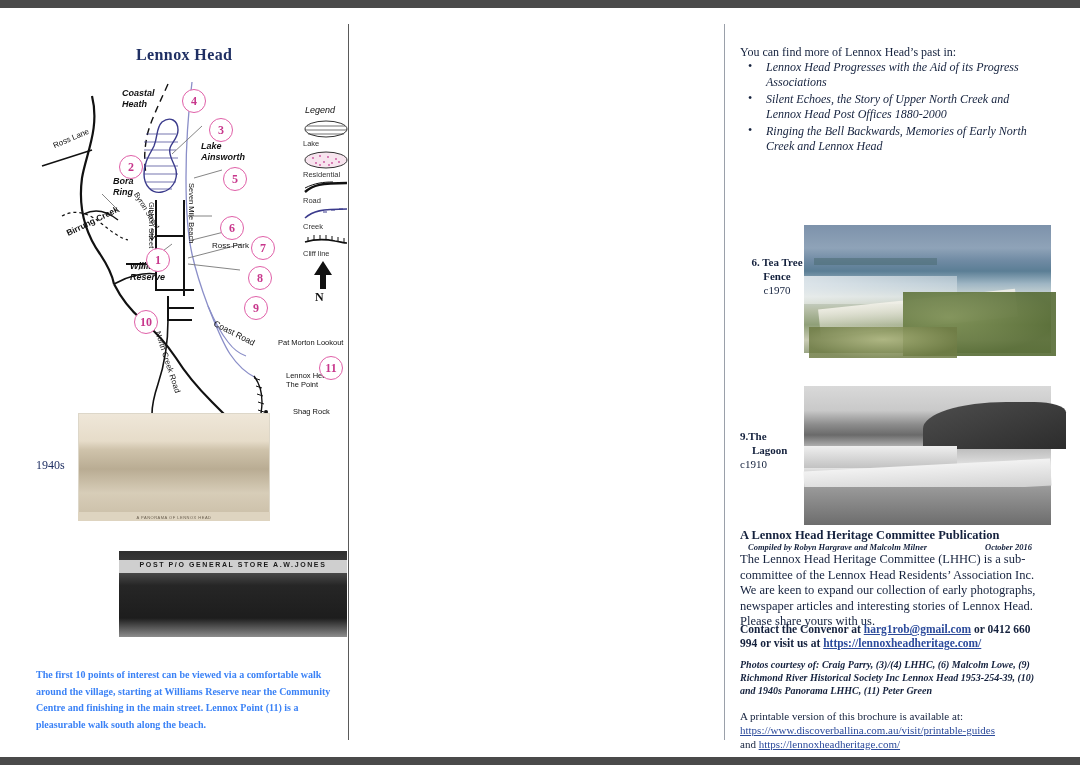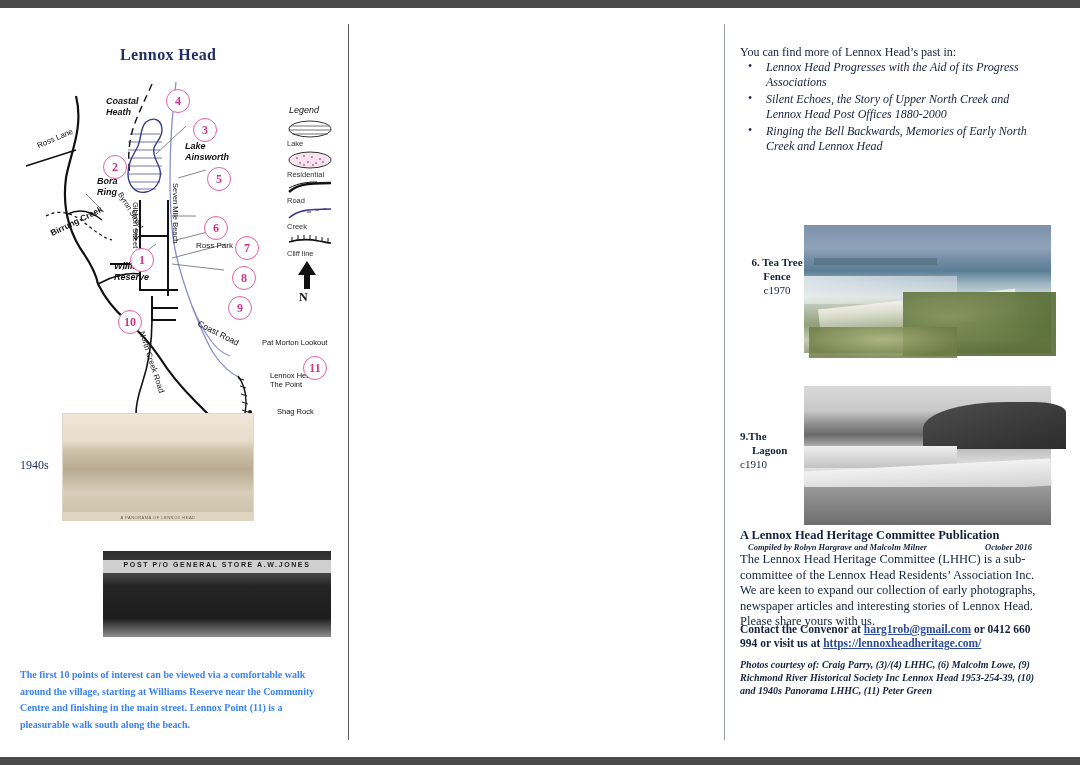--- a/index.html
+++ b/index.html
@@ -10,21 +10,21 @@
     font-family:"Liberation Serif", serif;
     overflow:hidden;
   }
   #page{
     position:absolute;left:0;top:8px;
     width:1080px;height:749px;
     background:#ffffff;
     overflow:hidden;
   }
   .col{position:absolute;top:0;height:749px;box-sizing:border-box;}
-  #col-left{left:0;width:348px;}
+  #col-left{left:16px;width:348px;}
   #col-mid{left:348px;width:372px;}
   #col-right{left:720px;width:360px;}
   .divider{position:absolute;top:16px;width:1px;height:716px;background:#5a5a5a;}
   #div1{left:348px;}
   #div2{left:724px;background:#9aa0aa;}
 
   
   #map-title{
     position:absolute;left:120px;top:38px;
     font-size:16px;font-weight:bold;color:#1f2f63;
@@ -208,21 +208,21 @@
         <line x1="226" y1="186" x2="172" y2="200"></line>
         <line x1="224" y1="212" x2="172" y2="206"></line>
         <line x1="122" y1="212" x2="156" y2="186"></line>
         <line x1="86" y1="136" x2="104" y2="154"></line>
       </g>
       <g stroke="#111" stroke-width="1" fill="none">
         <path d="M136,170 l0,12 m-3,-4 l3,4 l3,-4"></path>
       </g>
     </svg>
 
-    <div class="mlabel mlabel-it" style="left:106px;top:80px;font-size:9px;line-height:11px;margin-top:8px;">Coastal<br>Heath</div>
+    <div class="mlabel mlabel-it" style="left:106px;top:80px;font-size:9px;line-height:11px;">Coastal<br>Heath</div>
     <div class="mlabel" style="left:36px;top:126px;font-size:8px;transform:rotate(-23deg);">Ross Lane</div>
     <div class="mlabel mlabel-it" style="left:97px;top:168px;font-size:9px;line-height:11px;">Bora<br>Ring</div>
     <div class="mlabel mlabel-it" style="left:185px;top:133px;font-size:9px;line-height:11px;">Lake<br>Ainsworth</div>
     <div class="mlabel" style="left:110px;top:198px;font-size:7.5px;transform:rotate(58deg);">Byron Street</div>
     <div class="mlabel" style="left:140px;top:194px;font-size:7.5px;transform:rotate(90deg);transform-origin:left top;">Gibbon Street</div>
     <div class="mlabel" style="left:180px;top:175px;font-size:7.5px;transform:rotate(90deg);transform-origin:left top;">Seven Mile Beach</div>
     <div class="mlabel" style="left:48px;top:208px;font-size:8.5px;transform:rotate(-26deg);font-weight:bold;">Birrung  Creek</div>
     <div class="mlabel mlabel-it" style="left:114px;top:253px;font-size:9px;line-height:11px;">Williams<br>Reserve</div>
     <div class="mlabel" style="left:196px;top:233px;font-size:8px;text-align:center;">Ross Park</div>
     <div class="mlabel" style="left:146px;top:322px;font-size:8px;transform:rotate(72deg);transform-origin:left top;">North Creek Road</div>
@@ -351,20 +351,25 @@
     <div class="m-txt" id="pub-compiled">Compiled by Robyn Hargrave and Malcolm Milner</div>
     <div class="m-txt" id="pub-date">October 2016</div>
     <div class="m-txt" id="pub-body">The Lennox Head Heritage Committee (LHHC) is a sub-committee of the Lennox Head Residents’ Association Inc. We are keen to expand our collection of early photographs, newspaper articles and interesting stories of Lennox Head. Please share yours with us.</div>
 
     <div class="m-txt" id="pub-contact">
       <span>Contact the Convenor at </span><a class="mailto" href="#">harg1rob@gmail.com</a><span> or 0412 660 994 or visit us at </span><a class="lnk" href="#">https://lennoxheadheritage.com/</a>
     </div>
 
     <div class="m-txt" id="photos-credit">Photos courtesy of: Craig Parry, (3)/(4) LHHC, (6) Malcolm Lowe, (9) Richmond River Historical Society Inc Lennox Head 1953-254-39, (10) and 1940s Panorama LHHC, (11) Peter Green</div>
 
+    <div class="m-txt" id="printable">
+      <span>A printable version of this brochure is available at:</span><br>
+      <a class="lnk" href="#">https://www.discoverballina.com.au/visit/printable-guides</a><br>
+      <span>and </span><a class="lnk" href="#">https://lennoxheadheritage.com/</a>
+    </div>
   </div>
 
   <div class="col" id="col-right">
     
     
     
     
     
   </div>
 

